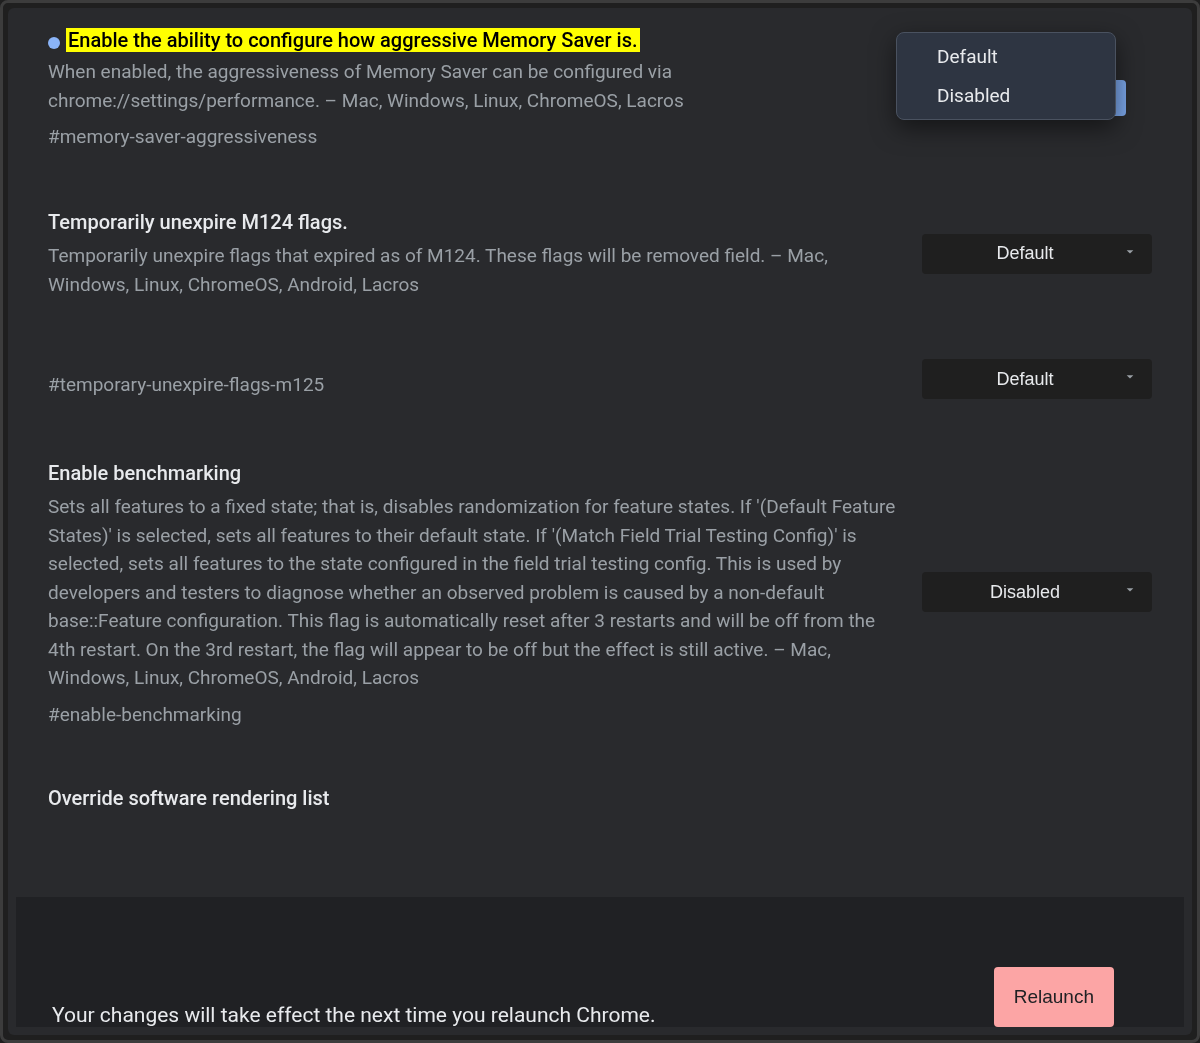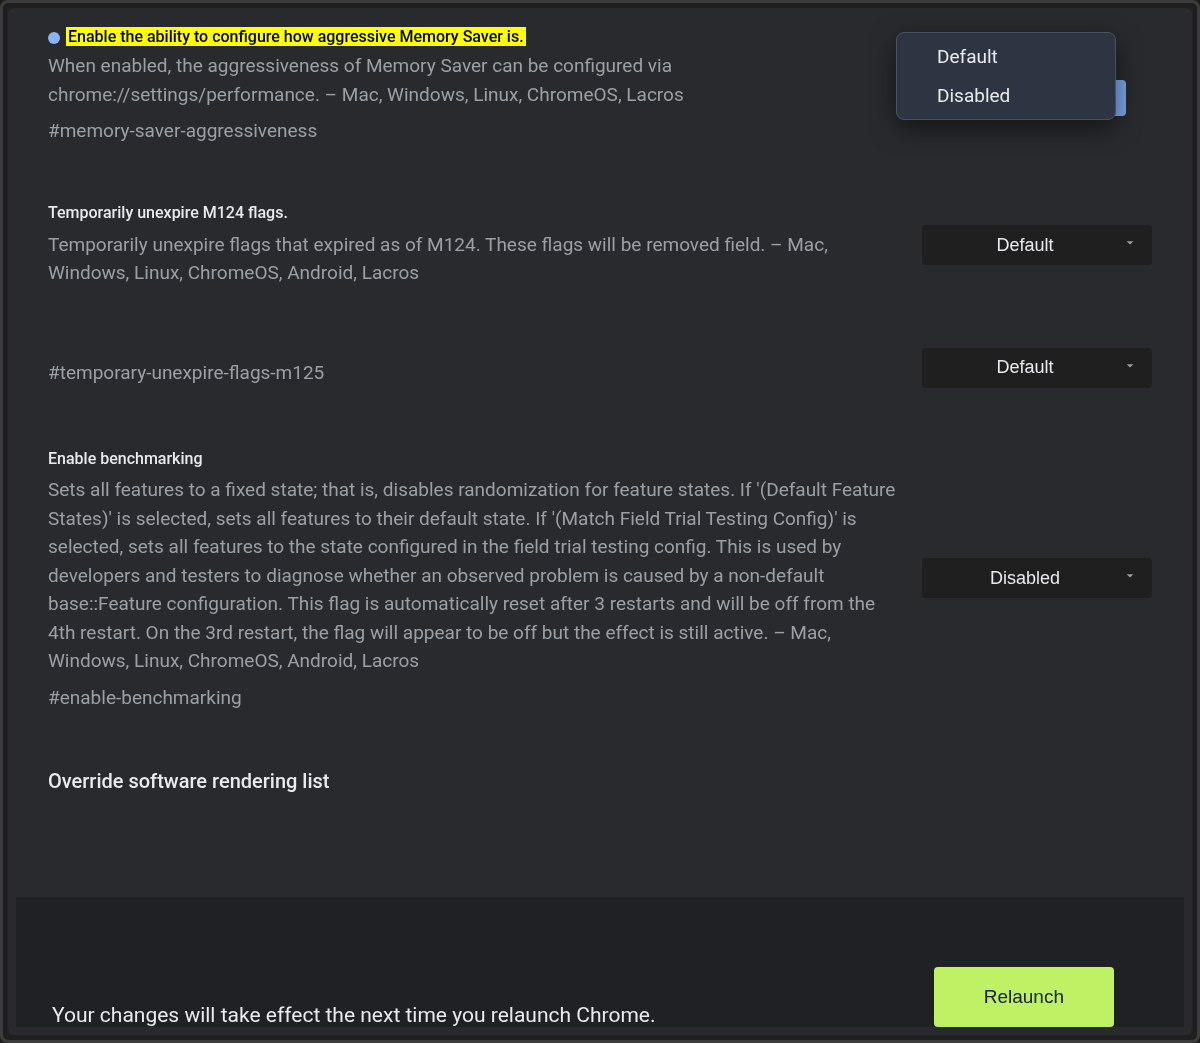--- a/index.html
+++ b/index.html
@@ -44,21 +44,21 @@
     }
     .flag-item:first-child {
       padding-top: 0;
     }
     .flag-text {
       flex: 1;
       min-width: 0;
     }
     .flag-title {
       color: #e8eaed;
-      font-size: 16px;
+      font-size: 20px;
       font-weight: 500;
       margin-bottom: 6px;
       line-height: 1.4;
     }
     .flag-title.highlighted {
       display: inline;
       background: #ffff00;
       color: #000;
       padding: 0 2px;
     }
@@ -167,25 +167,25 @@
       display: flex;
       align-items: flex-end;
       justify-content: space-between;
       padding: 0 70px 0 36px;
     }
     .footer-text {
       color: #e8eaed;
       font-size: 21px;
     }
     .relaunch-button {
-      background: #bef264;
+      background: #fca5a5;
       color: #202124;
       border: none;
       border-radius: 4px;
-      padding: 0 50px;
+      padding: 0 20px;
       height: 60px;
       font-size: 19px;
       font-weight: 500;
       cursor: pointer;
     }
     .partial-title {
       color: #e8eaed;
       font-size: 20px;
       font-weight: 500;
     }

